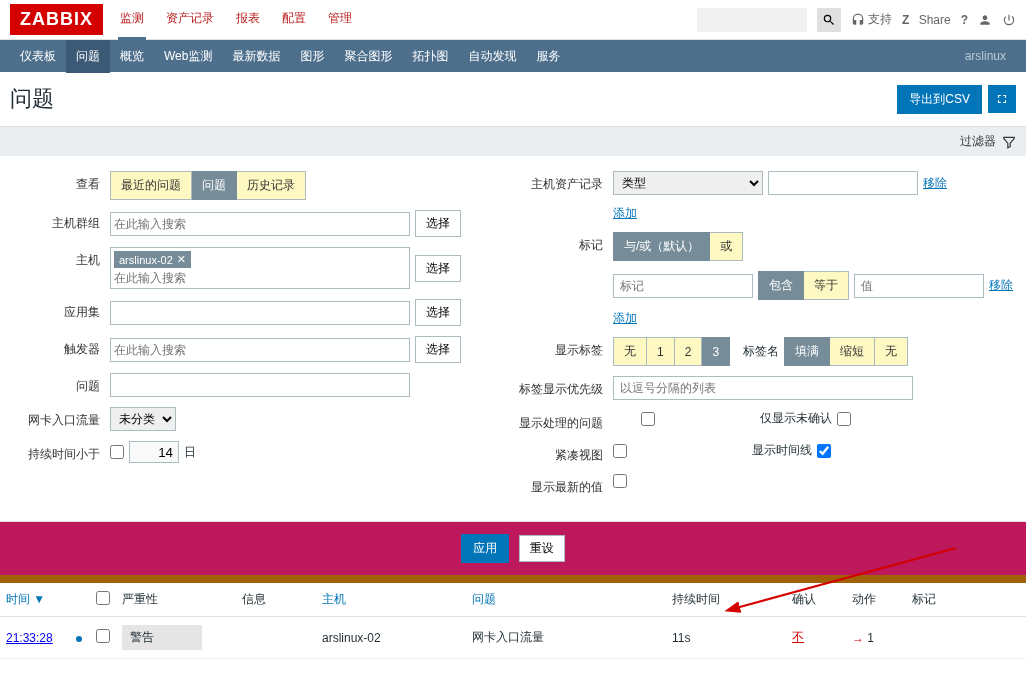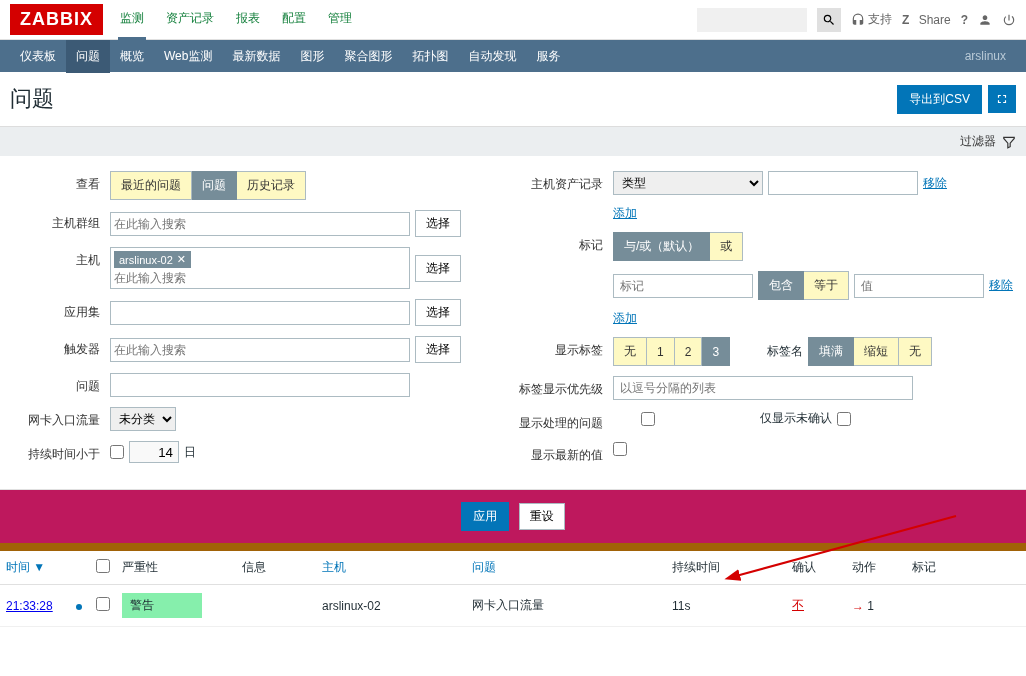--- a/index.html
+++ b/index.html
@@ -1,19 +1,19 @@
 <!DOCTYPE html>
 <html><head>
 <meta charset="utf-8">
 <style>
 * { box-sizing: border-box; margin: 0; padding: 0; }
 body { font-family: Arial, "Microsoft YaHei", sans-serif; font-size: 12px; color: #1f2c33; background: #fff; width: 1026px; }
 .topnav { background: #fff; height: 40px; display: flex; align-items: center; padding: 0 10px; border-bottom: 1px solid #e0e0e0; }
 .logo { background: #d40000; color: #fff; font-weight: bold; padding: 5px 10px; font-size: 18px; letter-spacing: 1px; margin-right: 15px; }
-.topnav-menu { display: flex; gap: 18px; color: #15803d; }
+.topnav-menu { display: flex; gap: 18px; color: #b91c1c; }
 .topnav-menu span { cursor: pointer; padding: 10px 2px; }
 .topnav-menu span.active { border-bottom: 3px solid #4d6f8c; }
 .topnav-right { margin-left: auto; display: flex; align-items: center; gap: 10px; color: #666; }
 .search-box { width: 110px; height: 24px; background: #f0f0f0; border: none; padding: 0 5px; }
 .search-btn { width: 24px; height: 24px; background: #e0e0e0; border: none; display: flex; align-items: center; justify-content: center; cursor: pointer; }
 .topnav-right a { color: #666; text-decoration: none; display: flex; align-items: center; gap: 3px; }
 .icon-svg { width: 14px; height: 14px; fill: currentColor; }
 .subnav { background: #4d6f8c; color: #fff; height: 32px; display: flex; align-items: center; padding: 0 10px; }
 .subnav span { padding: 8px 10px; cursor: pointer; font-size: 12px; }
 .subnav span.active { background: #3c5a75; }
@@ -43,21 +43,21 @@
 .select { border: 1px solid #acbbc2; height: 24px; font-size: 12px; padding: 0 4px; }
 .link-action { color: #0275b8; cursor: pointer; text-decoration: underline; }
 .checkbox { width: 14px; height: 14px; }
 .num-input { width: 50px; text-align: right; border: 1px solid #acbbc2; background: #f9f9f9; height: 22px; padding: 0 5px; }
 .filter-actions { text-align: center; padding: 12px 0; background: #be185d; border-bottom: 8px solid #a16207; }
 .table-wrap { background: #fff; position: relative; }
 table { width: 100%; border-collapse: collapse; }
 th { text-align: left; padding: 8px 6px; font-weight: normal; font-size: 12px; border-bottom: 1px solid #e0e0e0; }
 th a { color: #0275b8; text-decoration: none; }
 td { padding: 8px 6px; font-size: 12px; border-bottom: 1px solid #f0f0f0; }
-.severity-warning { background: #86efac; padding: 4px 8px; display: inline-block; min-width: 80px; }
+.severity-warning { background: #e5e5e5; padding: 4px 8px; display: inline-block; min-width: 80px; }
 .time-cell { color: #0275b8; }
 .ack-no { color: #d40000; }
 .arrow-overlay { position: absolute; top: -40px; right: 60px; pointer-events: none; }
 .timeline-dot { width: 6px; height: 6px; background: #0275b8; border-radius: 50%; display: inline-block; }
 .action-icon { color: #d40000; }
 </style>
 </head>
 <body>
 
 <div class="topnav">
@@ -257,40 +257,48 @@
     </div>
     <div class="filter-row">
       <div class="filter-label">显示标签</div>
       <div class="filter-content">
         <div class="btn-group">
           <button class="btn-seg">无</button>
           <button class="btn-seg">1</button>
           <button class="btn-seg">2</button>
           <button class="btn-seg active">3</button>
         </div>
-        <span style="margin-left:32px">标签名</span>
+        <span style="margin-left:8px">标签名</span>
         <div class="btn-group">
           <button class="btn-seg active">填满</button>
           <button class="btn-seg">缩短</button>
           <button class="btn-seg">无</button>
         </div>
       </div>
     </div>
     <div class="filter-row">
       <div class="filter-label">标签显示优先级</div>
       <div class="filter-content">
         <input class="text-input" style="width: 300px;" placeholder="以逗号分隔的列表">
       </div>
     </div>
     <div class="filter-row">
       <div class="filter-label">显示处理的问题</div>
       <div class="filter-content" style="width:100%;margin-left:28px;">
         <input type="checkbox" class="checkbox" style="">
         <span style="margin-left:100px">仅显示未确认</span>
         <input type="checkbox" class="checkbox" style="">
+      </div>
+    </div>
+    <div class="filter-row">
+      <div class="filter-label">紧凑视图</div>
+      <div class="filter-content" style="width:100%;">
+        <input type="checkbox" class="checkbox" style="">
+        <span style="margin-left:120px">显示时间线</span>
+        <input type="checkbox" class="checkbox" checked="" style="">
       </div>
     </div>
     <div class="filter-row">
       <div class="filter-label">显示最新的值</div>
       <div class="filter-content">
         <input type="checkbox" class="checkbox" style="">
       </div>
     </div>
   </div>
 </div>

